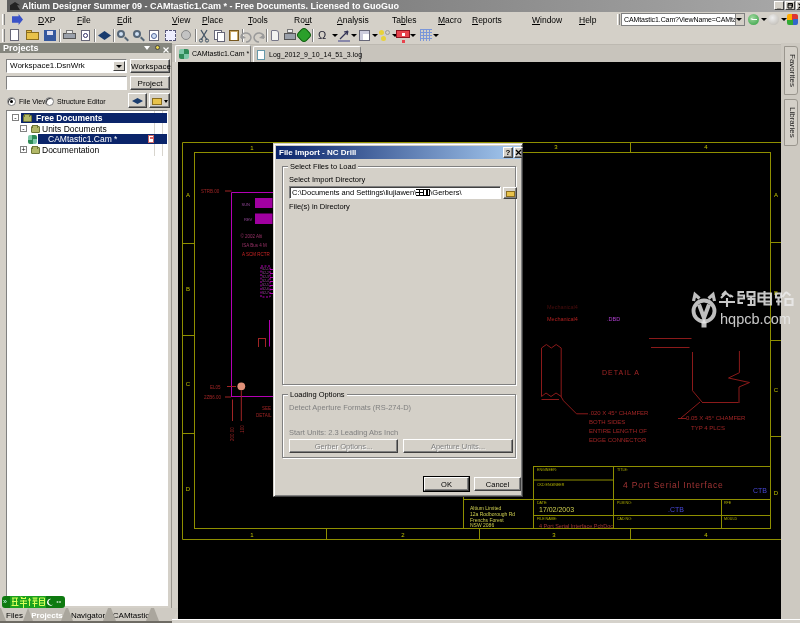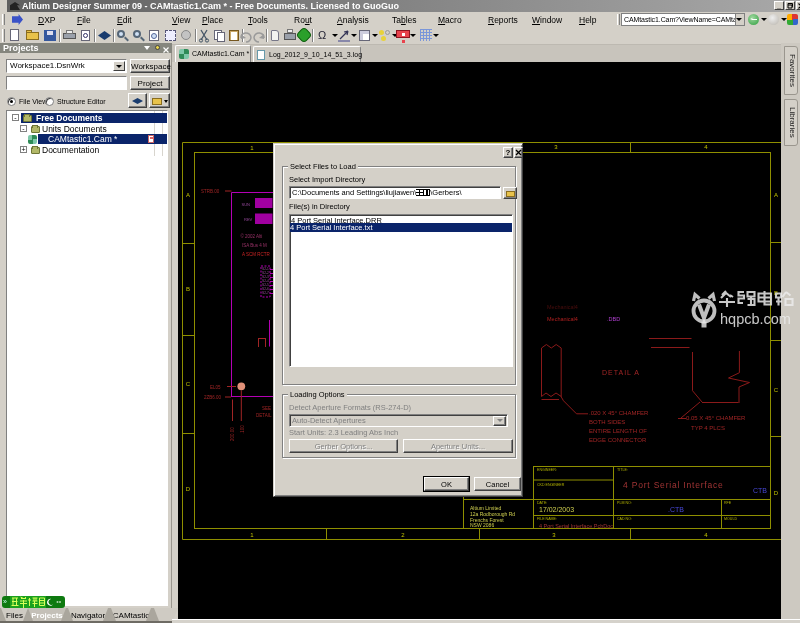--- a/index.html
+++ b/index.html
@@ -78,21 +78,21 @@
 <span class="mi" style="left:38px"><u>D</u>XP</span>
 <span class="mi" style="left:77px"><u>F</u>ile</span>
 <span class="mi" style="left:117px"><u>E</u>dit</span>
 <span class="mi" style="left:172px"><u>V</u>iew</span>
 <span class="mi" style="left:202px"><u>P</u>lace</span>
 <span class="mi" style="left:248px"><u>T</u>ools</span>
 <span class="mi" style="left:294px">Ro<u>u</u>t</span>
 <span class="mi" style="left:337px"><u>A</u>nalysis</span>
 <span class="mi" style="left:392px">Ta<u>b</u>les</span>
 <span class="mi" style="left:438px"><u>M</u>acro</span>
-<span class="mi" style="left:488px"><u>R</u>eports</span>
+<span class="mi" style="left:472px"><u>R</u>eports</span>
 <span class="mi" style="left:532px"><u>W</u>indow</span>
 <span class="mi" style="left:579px"><u>H</u>elp</span>
 <span style="position:absolute;left:617px;top:2px;width:3px;height:11px;border-left:1px solid #fff;border-right:1px solid #808080;"></span>
 <span id="addr" class="ab">CAMtastic1.Cam?ViewName=CAMtasti<span style="position:absolute;right:0;top:0;width:9px;height:11px;background:#d4d0c8;border-left:1px solid #808080;"></span><span class="darr" style="right:2px;top:4px;border-top-color:#000;"></span></span>
 <span style="position:absolute;left:748px;top:2px;width:11px;height:11px;border-radius:50%;background:radial-gradient(circle at 40% 35%,#9fd89f,#2f9e3f);">
       <span style="position:absolute;left:2px;top:4px;width:6px;height:2px;background:#fff;clip-path:polygon(0 50%,40% 0,40% 100%);"></span>
       <span style="position:absolute;left:4px;top:4.5px;width:5px;height:1.5px;background:#fff;"></span>
     </span>
 <span class="darr" style="left:761px;top:6px;"></span>
 <span style="position:absolute;left:768px;top:2px;width:11px;height:11px;border-radius:50%;background:radial-gradient(circle at 40% 35%,#eee,#b9b5ad);"></span>
@@ -391,42 +391,38 @@
           <text x="262" y="286">S2-5</text>
           <text x="262" y="290">S2-6</text>
           <text x="262" y="294">S2-7</text>
 </g>
 </g>
 </svg>
 </div>
 <div id="statbr" class="ab"></div>
 
 <div id="dlg" class="ab">
+<div id="dtitle">File Import - NC Drill</div>
 <div class="dbtn" style="left:229px;top:3px;width:10px;height:11px;line-height:10px;font-size:8px;font-weight:bold;">?</div>
 <div class="dbtn" style="left:240px;top:3px;width:9px;height:11px;"><svg width="7" height="7" viewBox="0 0 7 7" style="margin-top:1px">
         <path d="M1,1L6,6M6,1L1,6" stroke="#000" stroke-width="1.3"></path>
       </svg></div>
 <div class="grp" style="left:8px;top:22px;width:234px;height:219px;">
       <span class="lg">Select Files to Load</span>
     </div>
 <span style="position:absolute;left:15px;top:31px;">Select Import Directory</span>
 <div class="sunk" style="left:15px;top:42px;width:212px;height:13px;line-height:11px;padding-left:2px;white-space:nowrap;overflow:hidden;">C:\Documents and Settings\liujiawen\<span style="display:inline-block;width:7px;height:7px;vertical-align:-1px;background:linear-gradient(#000 1px,transparent 1px),linear-gradient(#000 1px,transparent 1px) 0 3px,linear-gradient(#000 1px,transparent 1px) 0 6px,linear-gradient(90deg,#000 1px,transparent 1px) 3px 0;background-size:7px 3px,7px 3px,7px 1px,7px 7px;background-repeat:no-repeat;"></span><span style="display:inline-block;width:7px;height:7px;vertical-align:-1px;border:1px solid #000;background:linear-gradient(90deg,transparent 2px,#000 2px,#000 3px,transparent 3px,transparent 3.5px,#000 3.5px,#000 4.5px,transparent 4.5px);box-sizing:border-box;"></span>\Gerbers\</div>
 <div class="dbtn" style="left:229px;top:43px;width:14px;height:12px;">
       <span style="position:absolute;left:2px;top:3px;width:9px;height:6px;background:#e8c24a;border:1px solid #8a6d1f;"></span>
     </div>
 <span style="position:absolute;left:15px;top:58px;">File(s) in Directory</span>
-<div class="sunk" style="left:15px;top:70px;width:224px;height:153px;">
-<div style="position:absolute;left:1px;top:1px;">4 Port Serial Interface.DRR</div>
-<div style="position:absolute;left:0;top:8px;width:222px;height:9px;background:#0a246a;color:#fff;line-height:9px;">4 Port Serial Interface.txt</div>
-</div>
 <div class="grp" style="left:8px;top:250px;width:234px;height:64px;">
       <span class="lg">Loading Options</span>
     </div>
 <span class="gray" style="position:absolute;left:15px;top:259px;">Detect Aperture Formats (RS-274-D)</span>
-<div class="sunk" style="left:15px;top:270px;width:219px;height:13px;line-height:11px;padding-left:2px;background:#d4d0c8;color:#808080;">Auto-Detect Apertures<span class="dbtn" style="right:1px;top:1px;width:13px;height:10px;"></span><span class="darr" style="right:4px;top:4px;border-top-color:#808080;"></span></div>
 <span class="gray" style="position:absolute;left:15px;top:284px;">Start Units: 2.3 Leading Abs Inch</span>
 <div class="dbtn" style="left:15px;top:295px;width:109px;height:14px;line-height:13px;color:#808080;text-shadow:1px 1px 0 #fff;">Gerber Options...</div>
 <div class="dbtn" style="left:129px;top:295px;width:110px;height:14px;line-height:13px;color:#808080;text-shadow:1px 1px 0 #fff;">Aperture Units...</div>
 <div class="dbtn" style="left:150px;top:333px;width:45px;height:14px;line-height:13px;outline:1px solid #000;">OK</div>
 <div class="dbtn" style="left:200px;top:333px;width:47px;height:14px;line-height:13px;">Cancel</div>
 </div>
 
 <div id="wm" class="ab">
 <svg width="114" height="42" viewBox="0 0 114 42">
 <g fill="none" stroke="rgba(232,232,232,.82)">

